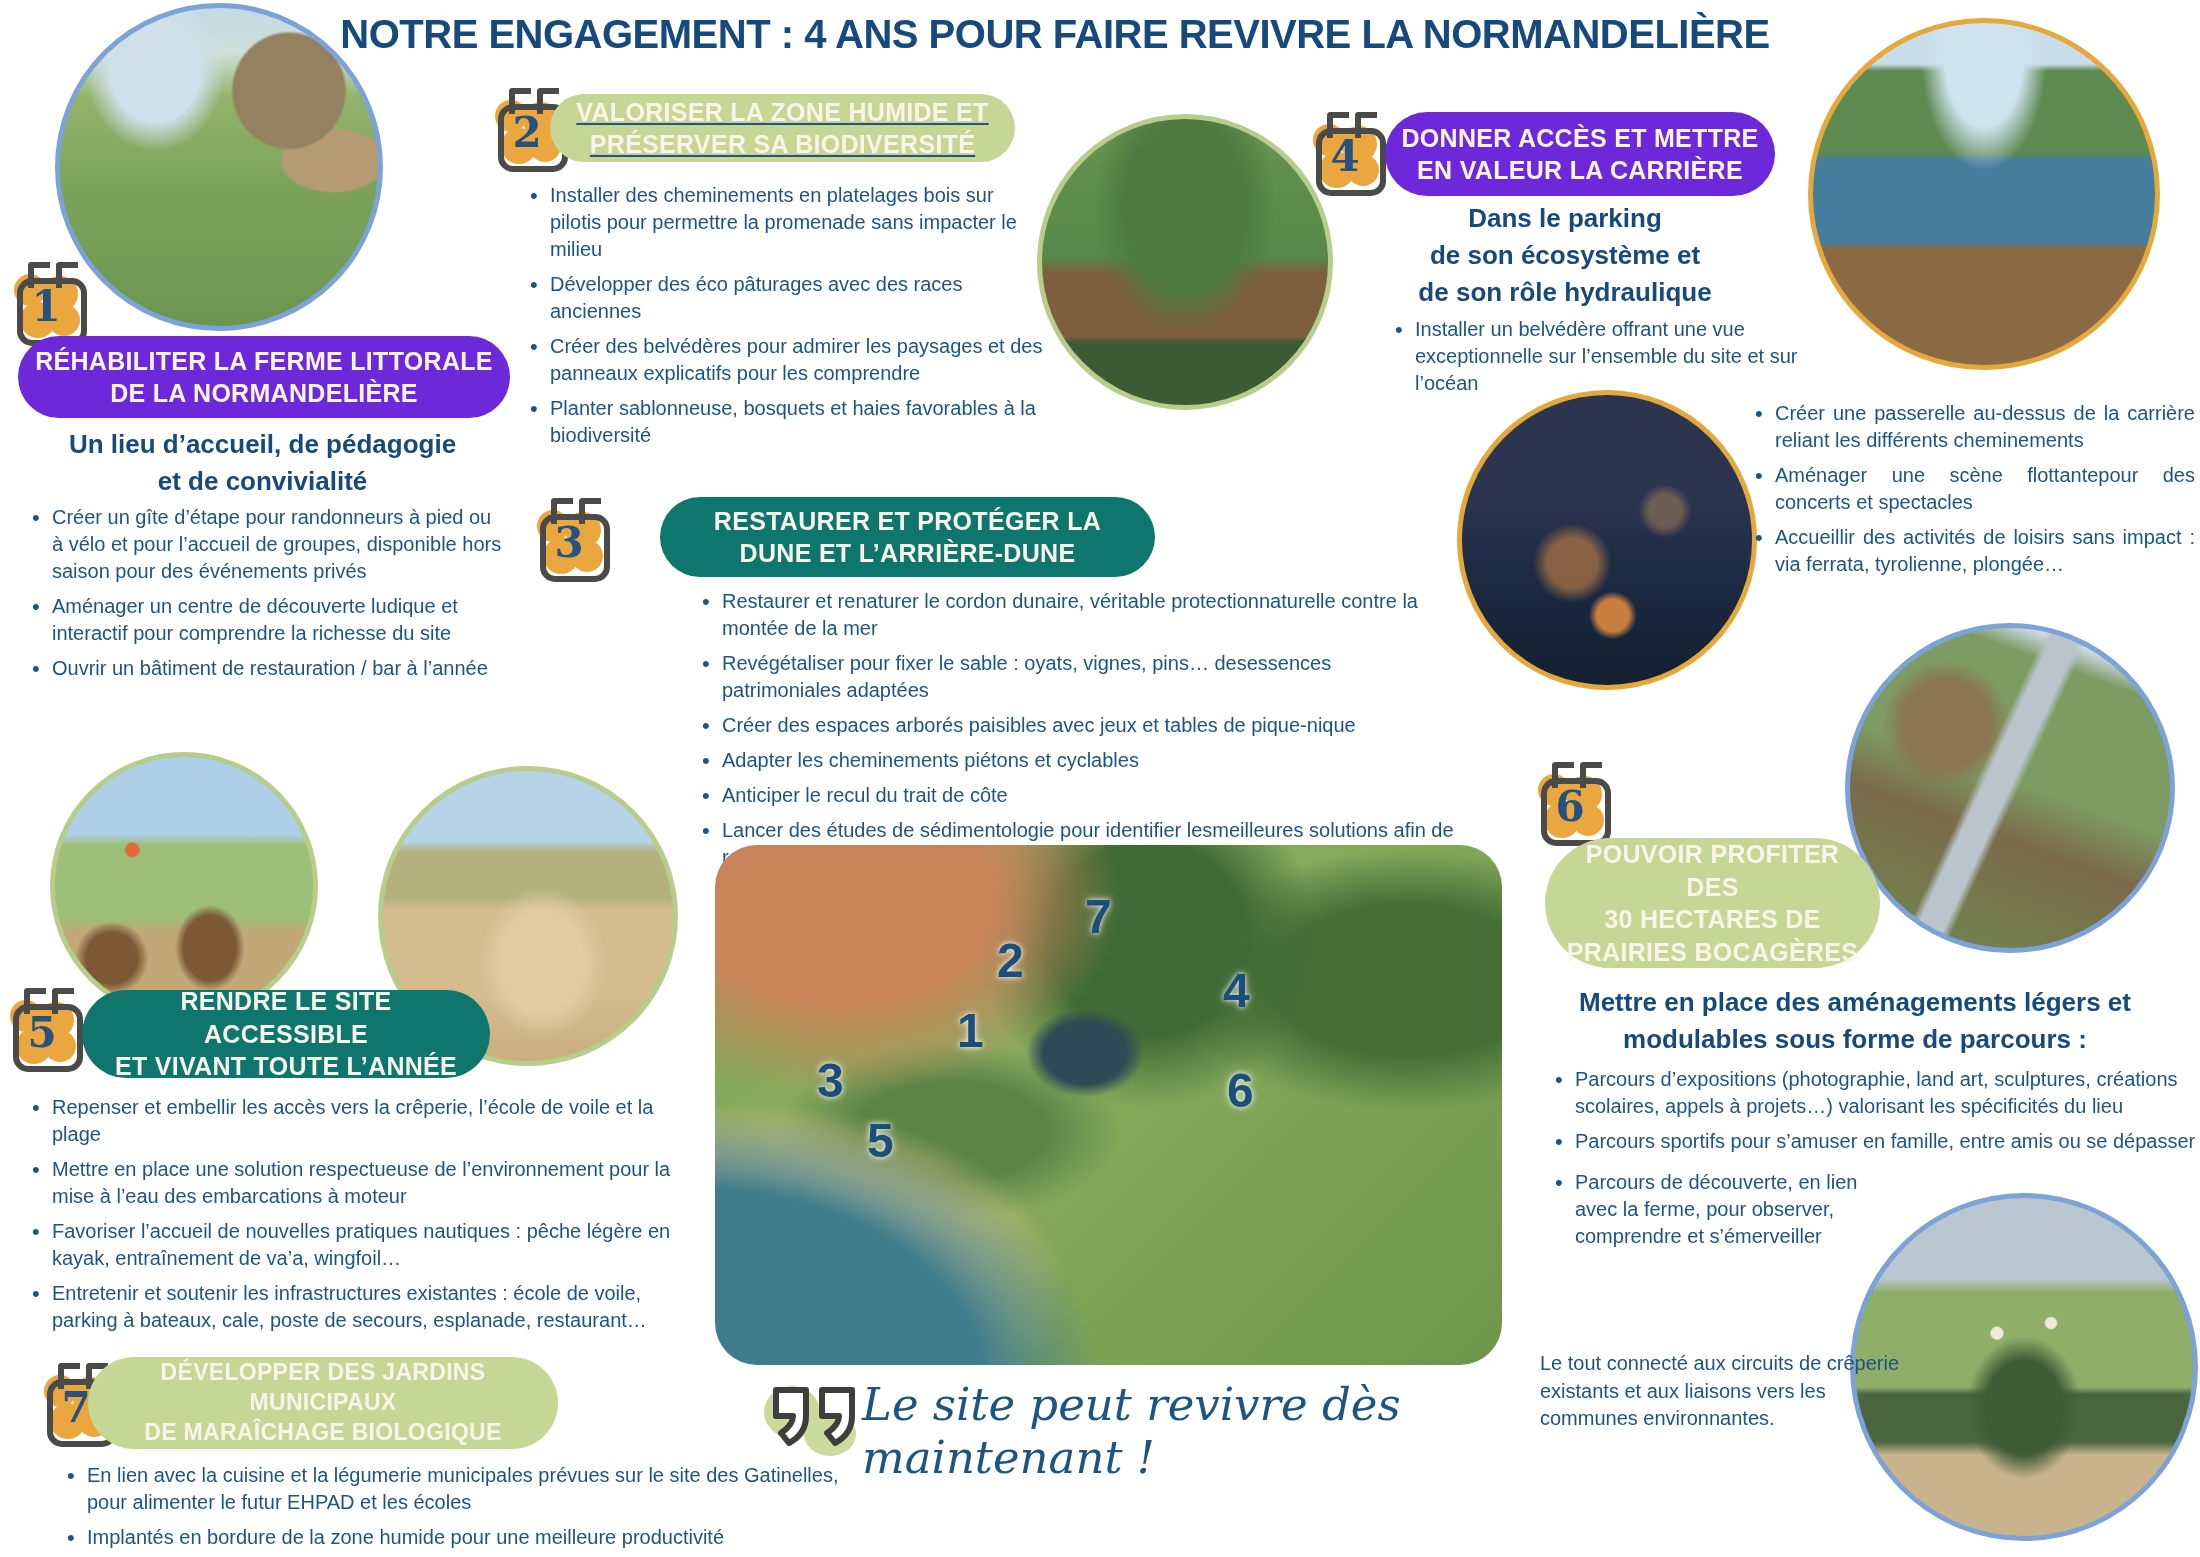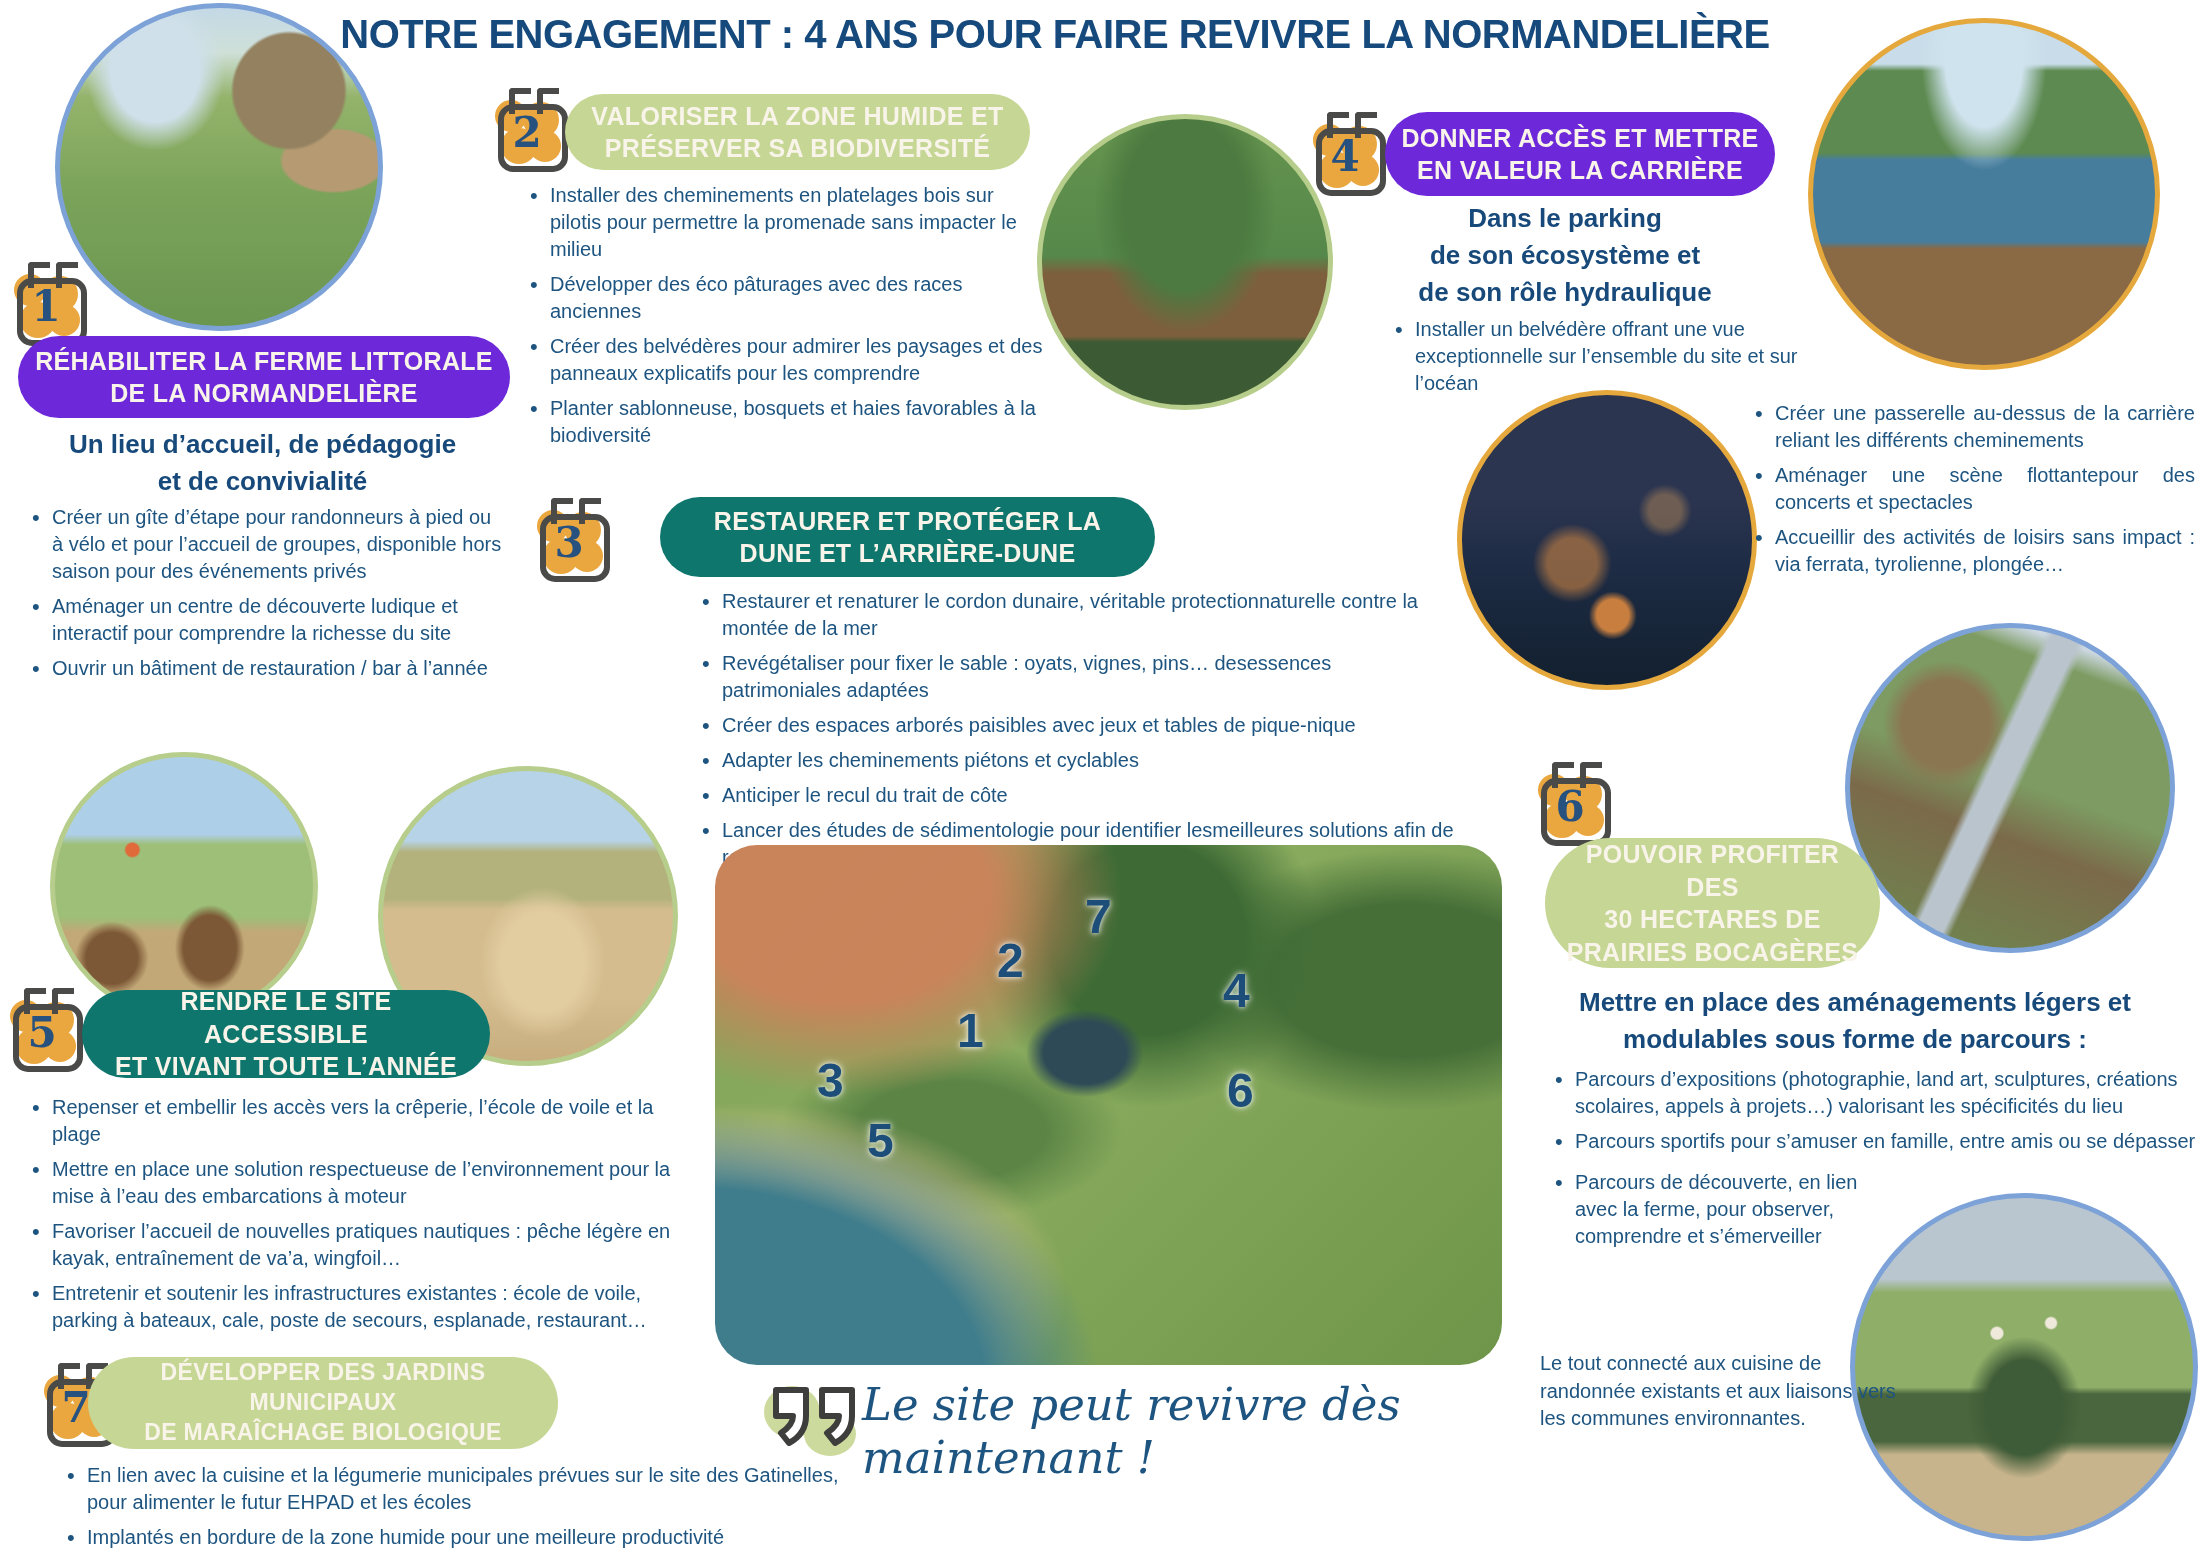--- a/index.html
+++ b/index.html
@@ -121,21 +121,21 @@
     <li>Aménager un centre de découverte ludique et interactif pour comprendre la richesse du site</li>
     <li>Ouvrir un bâtiment de restauration / bar à l’année</li>
   </ul>
 
   <div class="badge" style="left:495px;top:88px;">
     <span class="ringL"></span>
     <span class="ringR"></span>
     <span class="frame"></span>
     <span class="num">2</span>
   </div>
-  <div class="pill green" style="left:565px;top:94px;width:465px;height:76px;">
+  <div class="pill green" style="left:550px;top:94px;width:465px;height:68px;text-decoration:underline;">
     <span>VALORISER LA ZONE HUMIDE ET
 PRÉSERVER SA BIODIVERSITÉ</span>
   </div>
   <ul class="bullets" style="left:523px;top:182px;width:520px;">
     <li>Installer des cheminements en platelages bois sur pilotis pour permettre la promenade sans impacter le milieu</li>
     <li>Développer des éco pâturages avec des races anciennes</li>
     <li>Créer des belvédères pour admirer les paysages et des panneaux explicatifs pour les comprendre</li>
     <li>Planter sablonneuse, bosquets et haies favorables à la biodiversité</li>
   </ul>
 
@@ -208,21 +208,21 @@
 30 HECTARES DE
 PRAIRIES BOCAGÈRES</span>
   </div>
   <div class="sub" style="left:1525px;top:984px;width:660px;">Mettre en place des aménagements légers et
 modulables sous forme de parcours :</div>
   <ul class="bullets" style="left:1548px;top:1066px;width:648px;">
     <li>Parcours d’expositions (photographie, land art, sculptures, créations scolaires, appels à projets…) valorisant les spécificités du lieu</li>
     <li>Parcours sportifs pour s’amuser en famille, entre amis ou se dépasser</li>
     <li style="max-width:310px;margin-top:14px;">Parcours de découverte, en lien avec la ferme, pour observer, comprendre et s’émerveiller</li>
   </ul>
-  <div class="note" style="left:1540px;top:1350px;width:360px;">Le tout connecté aux cuisine de randonnée existants et aux liaisons vers les communes environnantes.</div>
+  <div class="note" style="left:1540px;top:1350px;width:360px;">Le tout connecté aux circuits de crêperie existants et aux liaisons vers les communes environnantes.</div>
 
   <div class="badge" style="left:44px;top:1363px;">
     <span class="ringL"></span>
     <span class="ringR"></span>
     <span class="frame"></span>
     <span class="num">7</span>
   </div>
   <div class="pill green" style="left:88px;top:1357px;width:470px;height:92px;">
     <span style="font-size:23px;">DÉVELOPPER DES JARDINS MUNICIPAUX
 DE MARAÎCHAGE BIOLOGIQUE</span>

